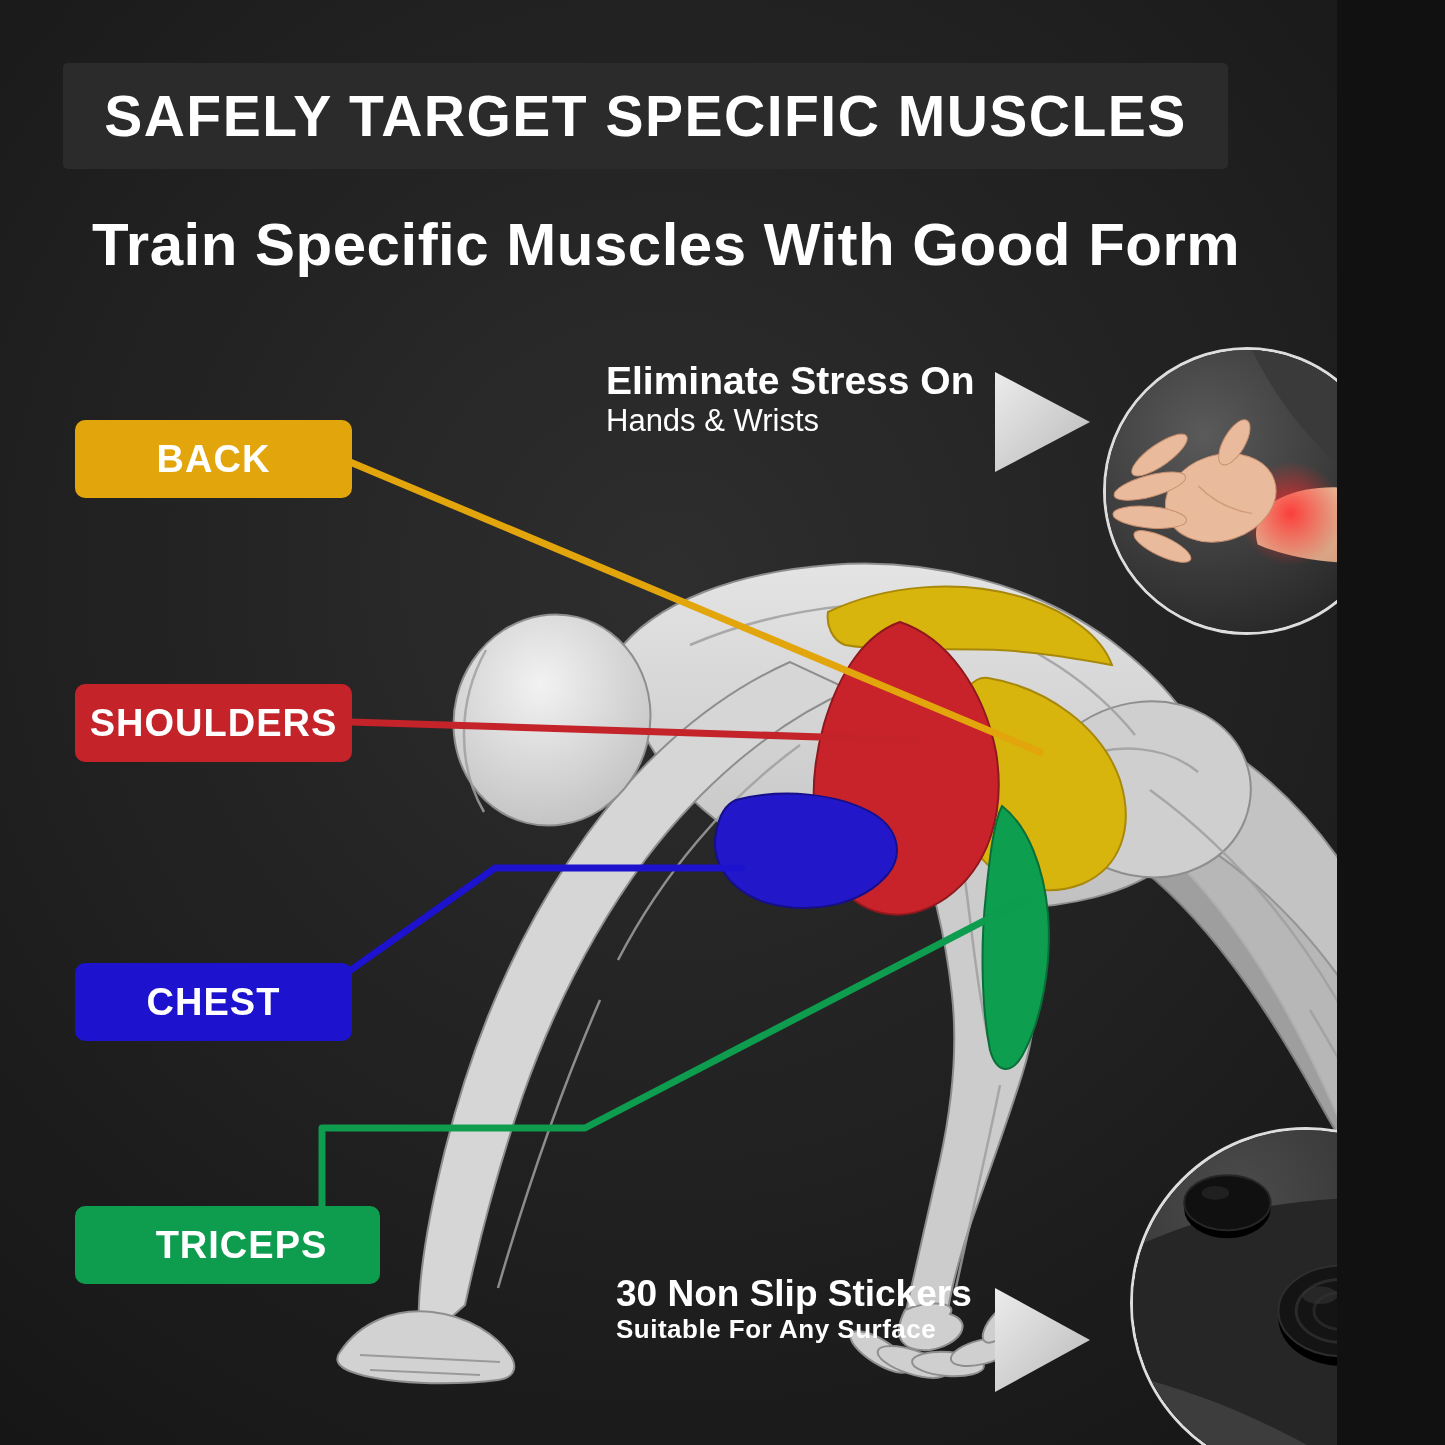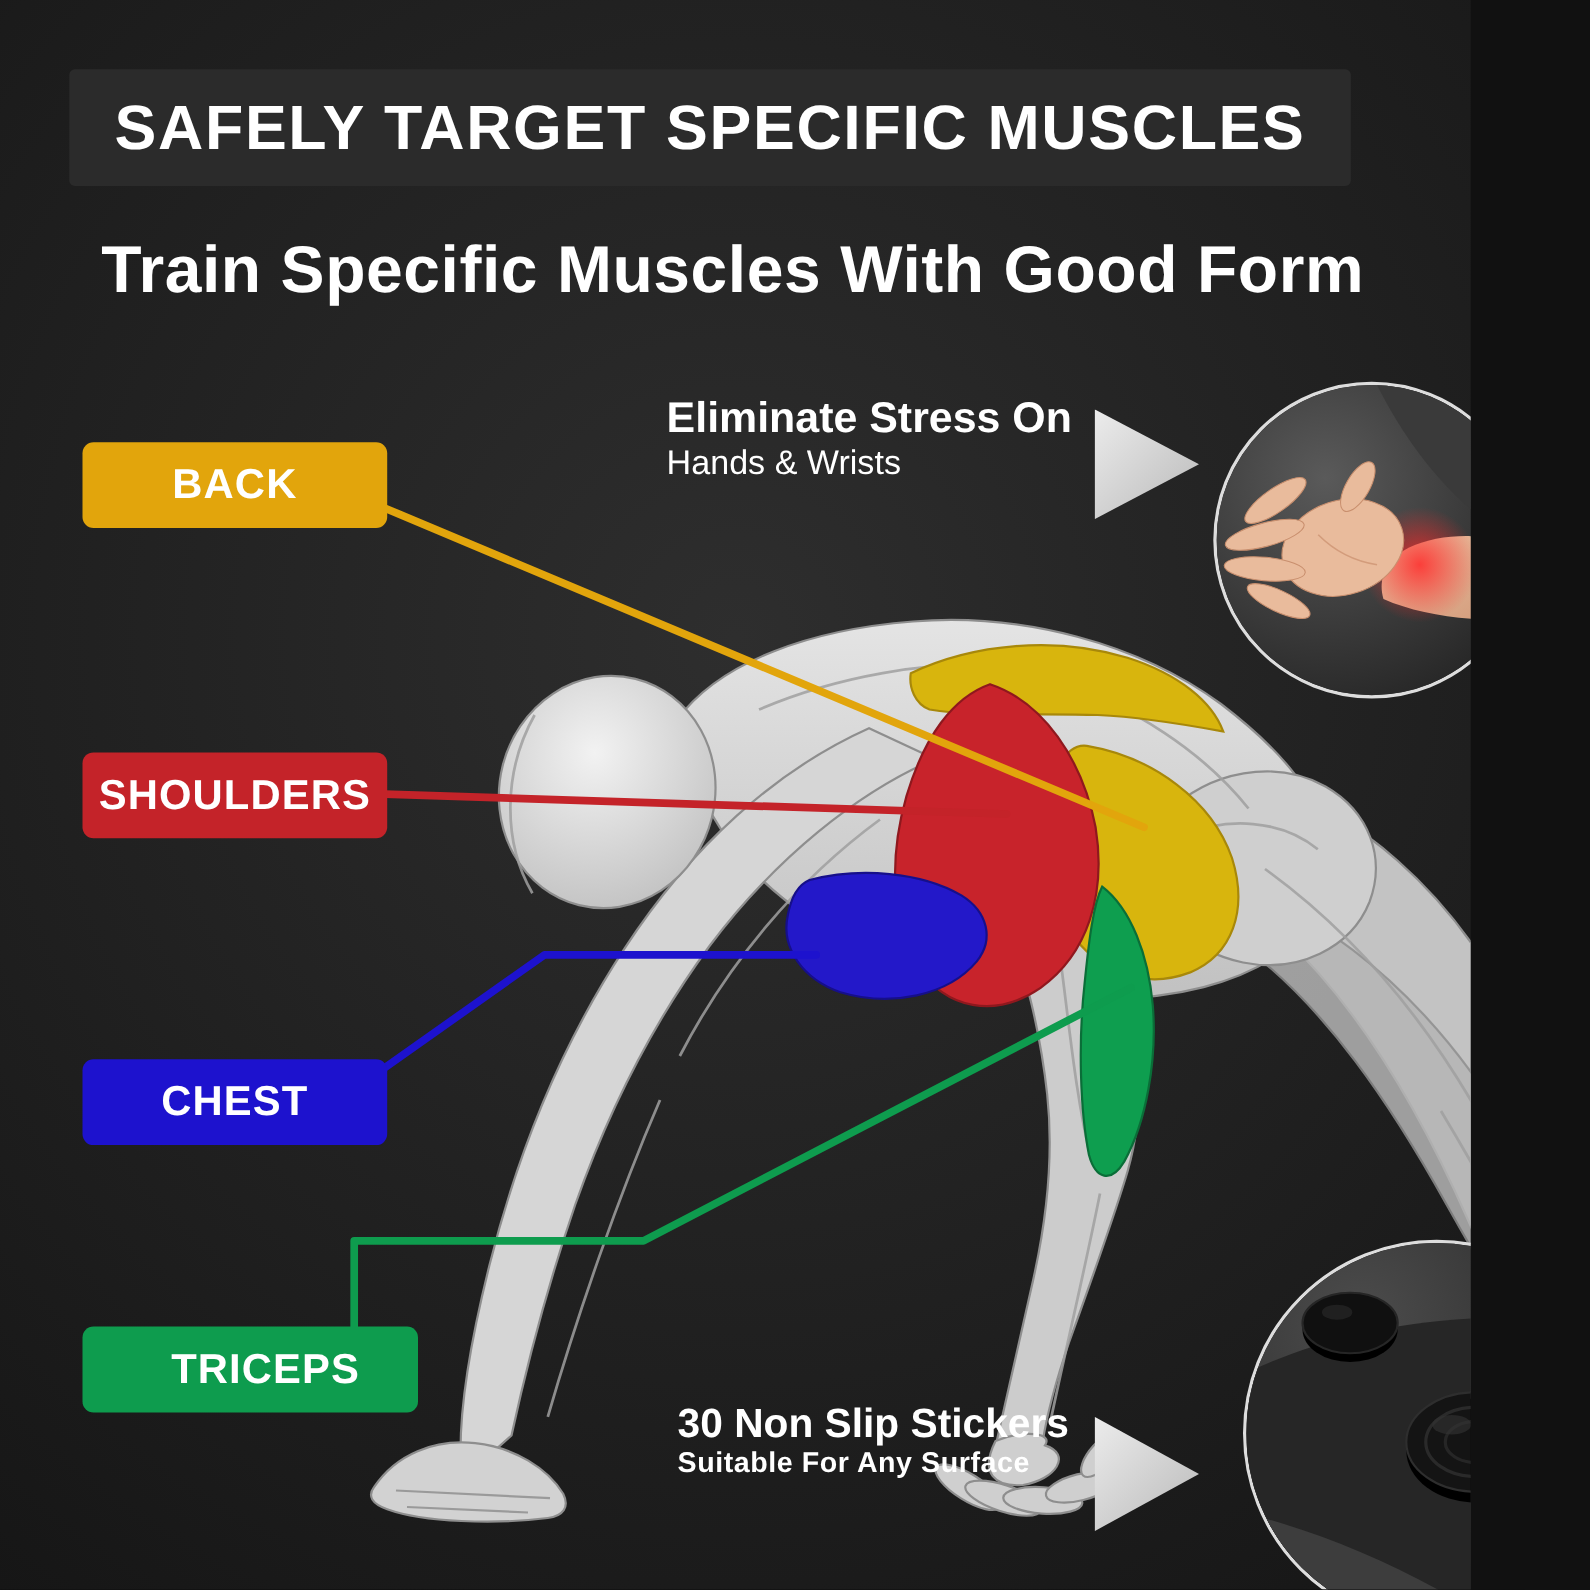--- a/index.html
+++ b/index.html
@@ -19,21 +19,21 @@
   .subtitle{
     position:absolute;left:80px;top:198px;margin:12px;color:#ffffff;
     font-size:60px;font-weight:700;letter-spacing:.5px;z-index:2;white-space:nowrap;
   }
 
   .muscle-label{
     position:absolute;left:75px;width:277px;height:78px;border-radius:10px;
     display:flex;align-items:center;justify-content:center;color:#fff;
     font-weight:700;font-size:38px;letter-spacing:1px;z-index:2;
   }
-  #label-back{top:402px;}
+  #label-back{top:420px;}
   #label-shoulders{top:684px;}
   #label-chest{top:963px;}
   #label-triceps{top:1206px;padding-left:28px;}
 
   .callout{position:absolute;z-index:2;color:#fff;margin-left:48px;}
   .callout-title{font-weight:700;font-size:39px;line-height:1.08;white-space:nowrap;}
   .callout-sub{font-weight:500;font-size:31px;line-height:1.2;white-space:nowrap;}
   #callout-wrists{left:558px;top:360px;}
   #callout-stickers{left:568px;top:1274px;}
   #callout-stickers .callout-title{font-size:37px;}

